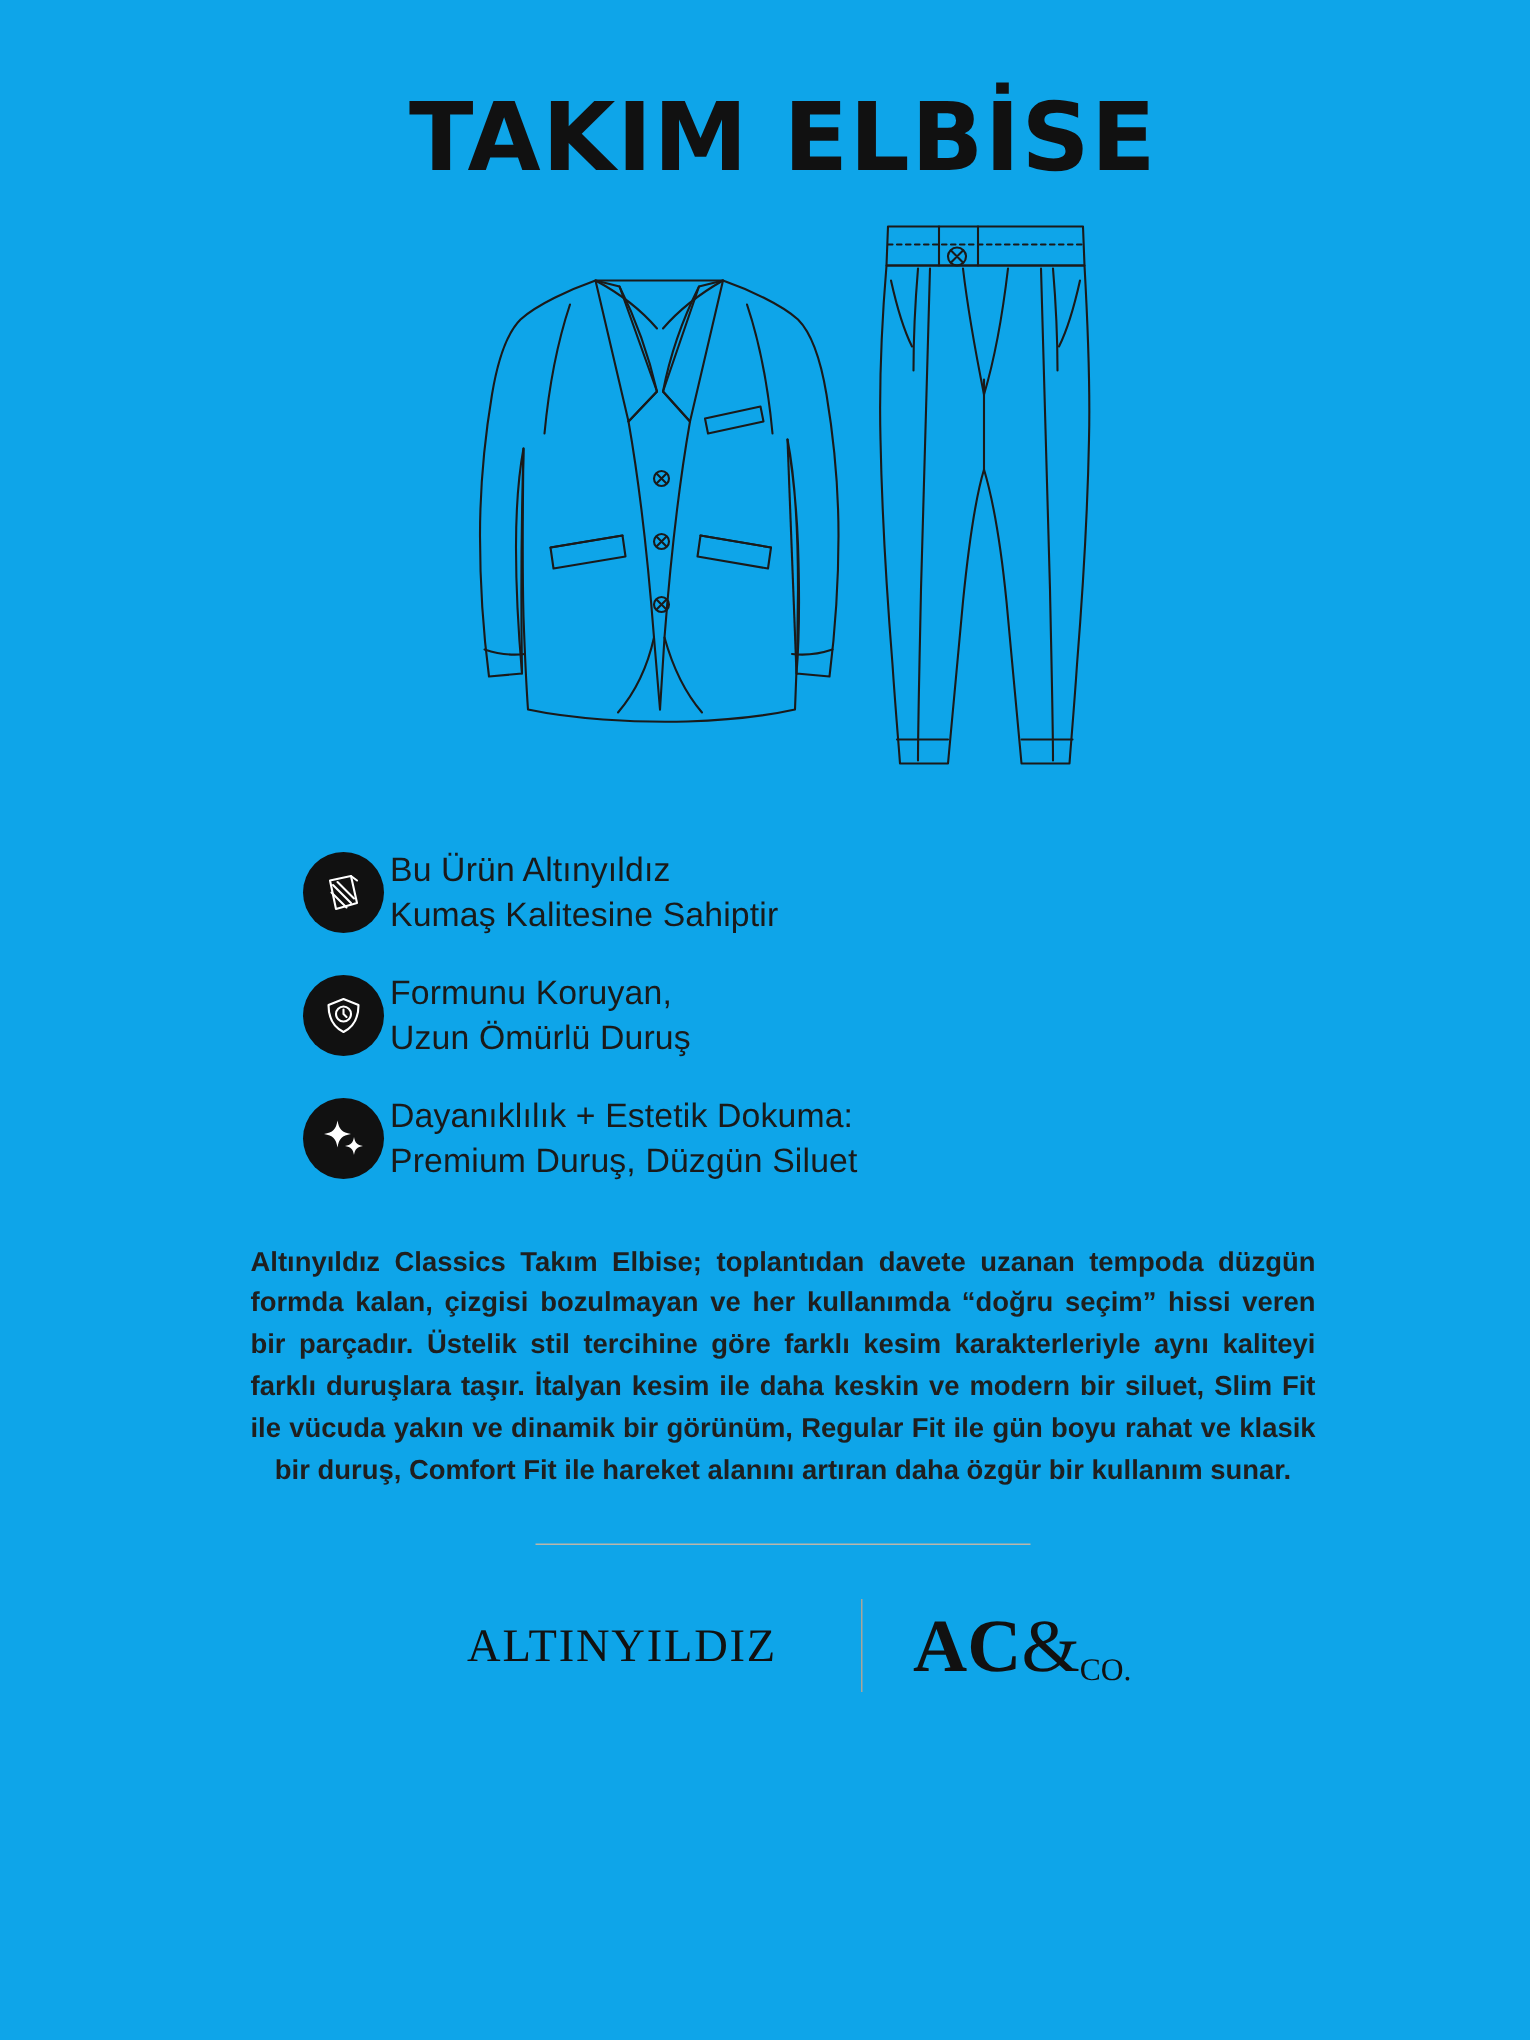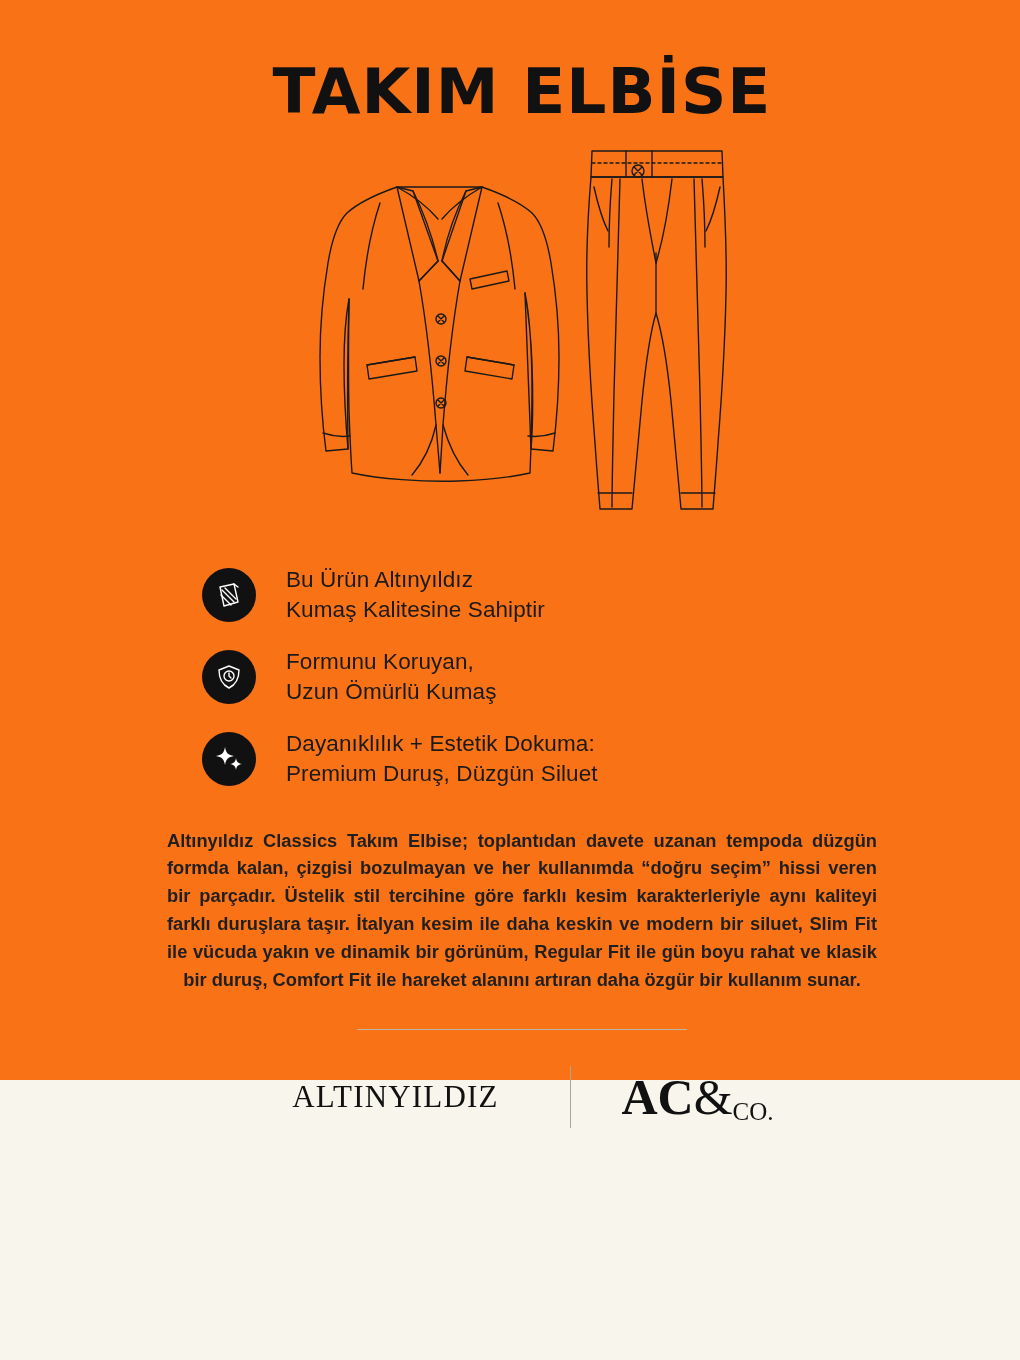--- a/index.html
+++ b/index.html
@@ -10,22 +10,22 @@
     width: 1020px;
     height: 1360px;
     background: #f7f5ec;
     font-family: "Liberation Sans", sans-serif;
     color: #1a1a1a;
     overflow: hidden;
   }
   .page {
     position: relative;
     width: 1020px;
-    height: 1080px;
-    background: #f97316;
+    height: 1360px;
+    background: #0ea5e9;
     box-sizing: border-box;
     padding-left: 24px;
   }
 
   
   .title {
     text-align: center;
     font-size: 63px;
     font-weight: bold;
     letter-spacing: 1px;
@@ -52,21 +52,21 @@
   .features {
     margin: 22px auto 0 auto;
     width: 640px;
     display: flex;
     flex-direction: column;
     gap: 22px;
   }
   .feature {
     display: flex;
     align-items: center;
-    gap: 30px;
+    gap: 4px;
   }
   .feature-icon {
     flex: 0 0 auto;
     width: 54px;
     height: 54px;
     border-radius: 50%;
     background: #111111;
     display: flex;
     align-items: center;
     justify-content: center;
@@ -103,21 +103,21 @@
     background: #b9b6aa;
     margin: 36px auto 0 auto;
   }
 
   
   .footer {
     margin-top: 36px;
     display: flex;
     align-items: center;
     justify-content: center;
-    gap: 16px;
+    gap: 0;
   }
   .brand-left {
     width: 250px;
     text-align: center;
   }
   .brand-left .brand-name {
     font-family: "Liberation Serif", serif;
     font-size: 31px;
     letter-spacing: 1.2px;
     color: #111111;
@@ -146,21 +146,21 @@
   .brand-right .ac {
     font-size: 50px;
     font-weight: bold;
     letter-spacing: 0px;
   }
   .brand-right .amp {
     font-size: 50px;
     font-weight: normal;
   }
   .brand-right .co {
-    font-size: 25px;
+    font-size: 21px;
     letter-spacing: 0px;
   }
 </style>
 </head>
 <body>
 
 <div class="page">
 
   <div class="title">TAKIM ELBİSE</div>
 
@@ -260,21 +260,21 @@
 
     <div class="feature">
       <div class="feature-icon">
         <svg width="30" height="30" viewBox="0 0 30 30" fill="none" stroke="#ffffff" stroke-width="1.4" stroke-linejoin="round" stroke-linecap="round">
           <path d="M15 4 L25 8 C25 17 21 23 15 26 C9 23 5 17 5 8 Z"></path>
           <circle cx="15" cy="14" r="5"></circle>
           <path d="M15 11 L15 14 L17 16"></path>
         </svg>
       </div>
       <div class="feature-text">Formunu Koruyan,
-Uzun Ömürlü Kumaş</div>
+Uzun Ömürlü Duruş</div>
     </div>
 
     <div class="feature">
       <div class="feature-icon">
         <svg width="32" height="32" viewBox="0 0 32 32" fill="#ffffff" stroke="none">
           <path d="M12 4 C13 10 15 12 21 13 C15 14 13 16 12 22 C11 16 9 14 3 13 C9 12 11 10 12 4 Z"></path>
           <path d="M23 15 C23.7 19 25 20.3 29 21 C25 21.7 23.7 23 23 27 C22.3 23 21 21.7 17 21 C21 20.3 22.3 19 23 15 Z"></path>
         </svg>
       </div>
       <div class="feature-text">Dayanıklılık + Estetik Dokuma:

